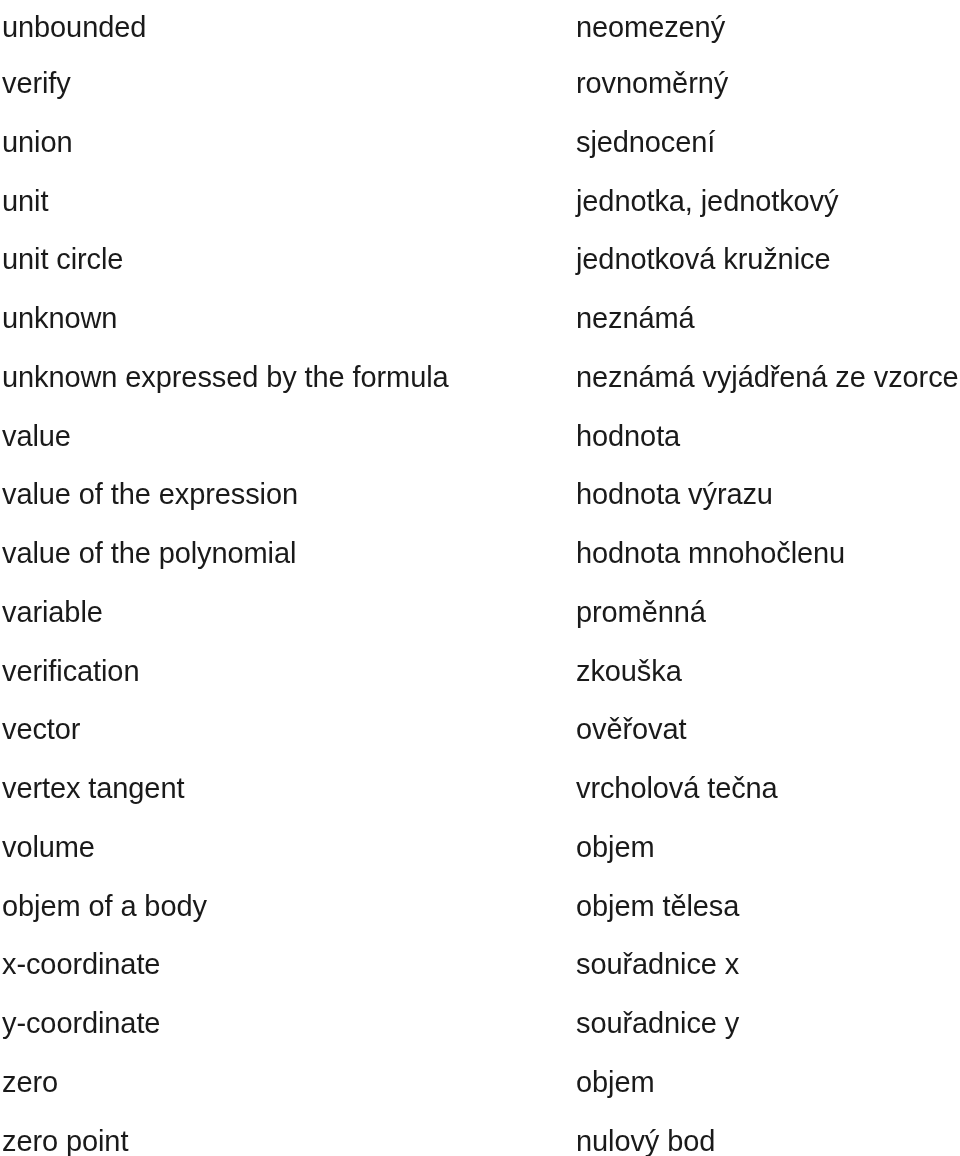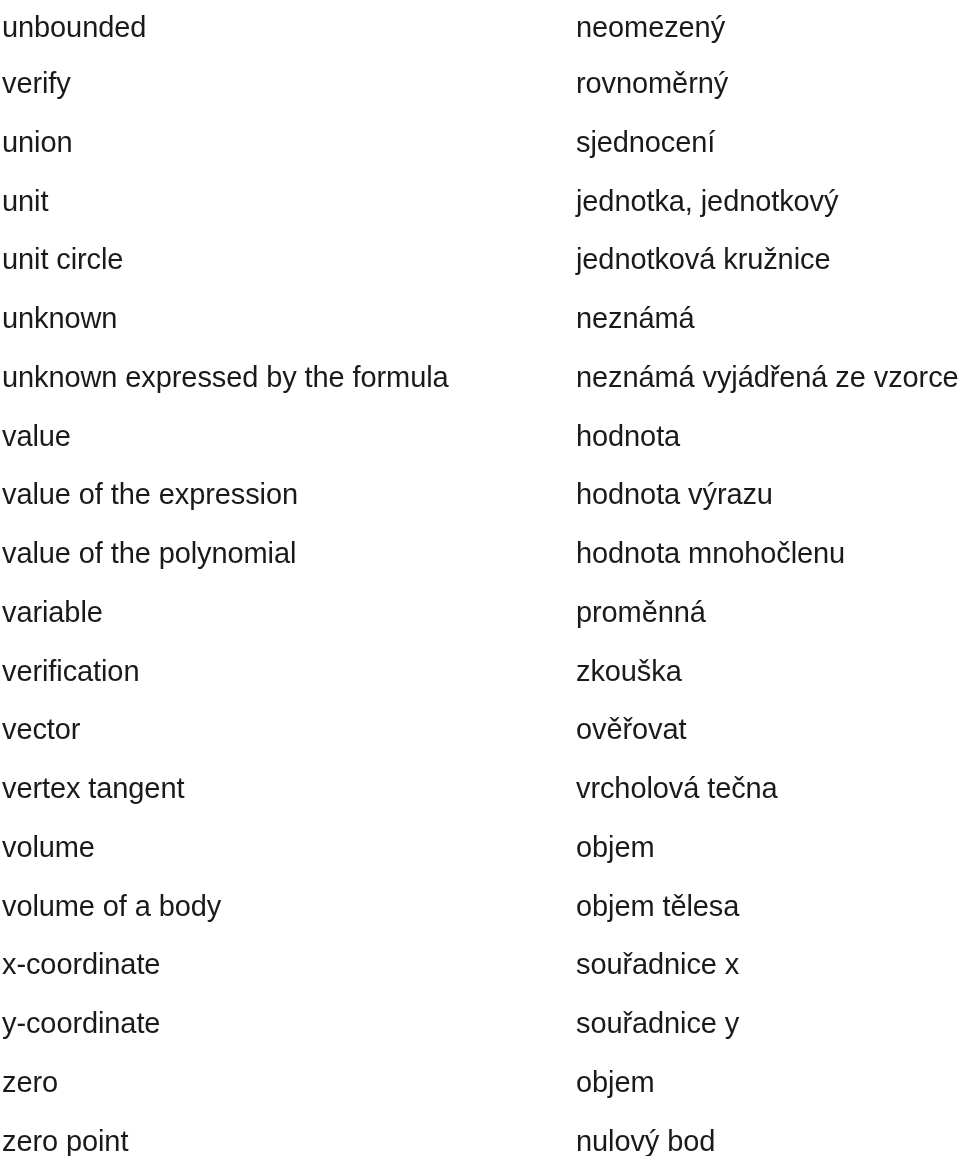--- a/index.html
+++ b/index.html
@@ -125,21 +125,21 @@
         </tr>
         <tr>
           <td class="col-term">vertex tangent</td>
           <td class="col-translation">vrcholová tečna</td>
         </tr>
         <tr>
           <td class="col-term">volume</td>
           <td class="col-translation">objem</td>
         </tr>
         <tr>
-          <td class="col-term">volume of a body</td>
+          <td class="col-term">objem of a body</td>
           <td class="col-translation">objem tělesa</td>
         </tr>
         <tr>
           <td class="col-term">x-coordinate</td>
           <td class="col-translation">souřadnice x</td>
         </tr>
         <tr>
           <td class="col-term">y-coordinate</td>
           <td class="col-translation">souřadnice y</td>
         </tr>

